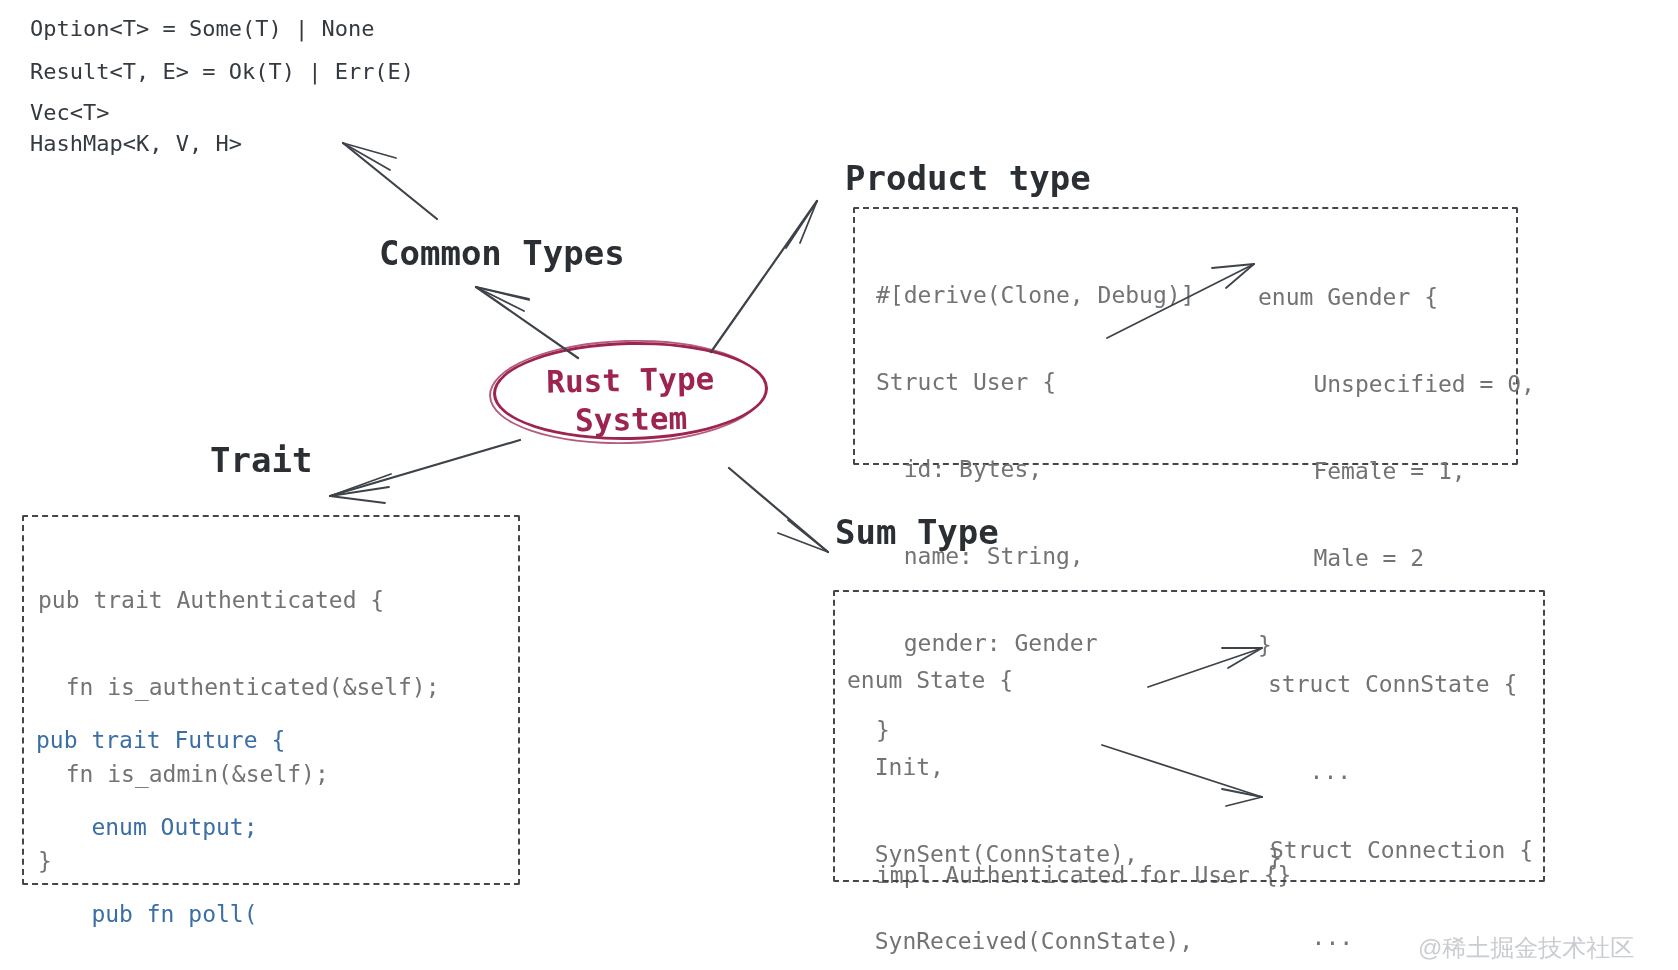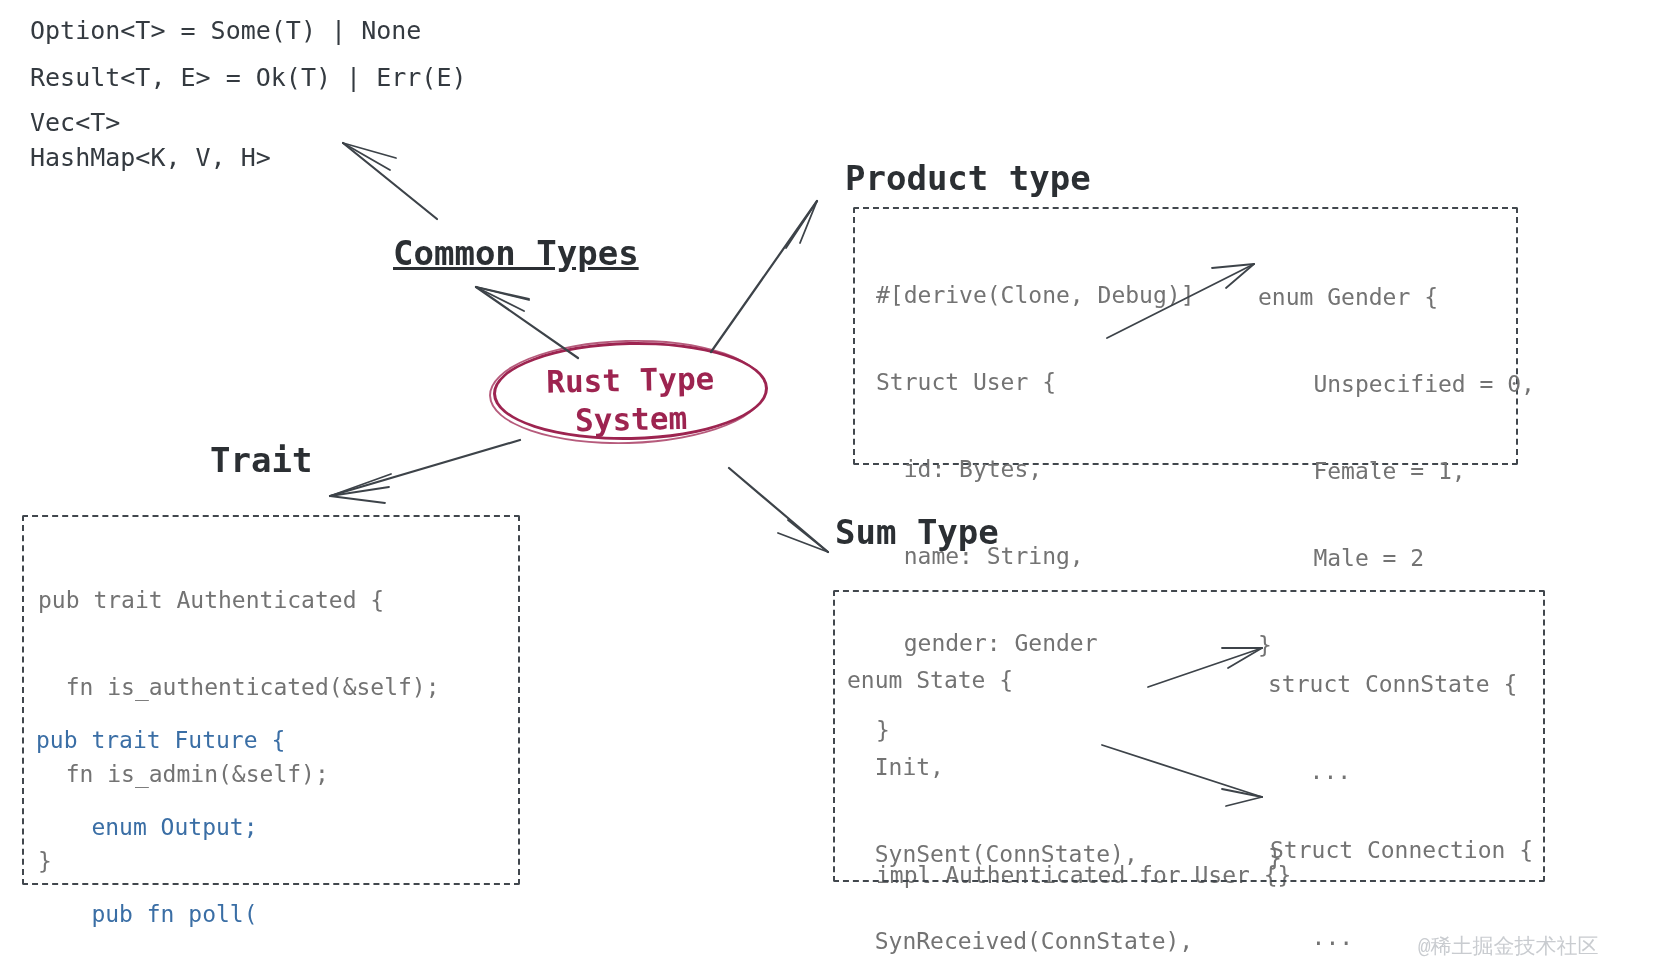--- a/index.html
+++ b/index.html
@@ -33,21 +33,21 @@
     font-size: 34px;
     font-weight: 700;
     color: #2b2f33;
     white-space: pre;
     letter-spacing: 0px;
   }
 
   
   .common-line {
     font-family: "DejaVu Sans Mono", "Liberation Mono", monospace;
-    font-size: 25px;
+    font-size: 22px;
     color: #343a40;
     white-space: pre;
   }
 
   
   .dashbox {
     border: 2.5px dashed #41474d;
     border-radius: 2px;
     box-sizing: border-box;
     background: transparent;
@@ -72,22 +72,22 @@
     font-size: 31px;
     font-weight: 700;
     color: #9d2450;
     text-align: center;
     line-height: 39px;
     white-space: pre;
   }
 
   
   .watermark {
-    font-family: Liberation Mono, monospace;
-    font-size: 21px;
+    font-family: Liberation Sans, sans-serif;
+    font-size: 24px;
     color: #c9ccd0;
     white-space: pre;
   }
 
   svg.overlay {
     position: absolute;
     left: 0; top: 0;
     width: 1678px; height: 970px;
     pointer-events: none;
   }
@@ -97,21 +97,21 @@
 
 <div id="canvas">
 
   <div class="abs" style="left:30px; top:16px;">
     <div class="common-line" style="margin-bottom:18px;">Option&lt;T&gt; = Some(T) | None</div>
     <div class="common-line" style="margin-bottom:16px;">Result&lt;T, E&gt; = Ok(T) | Err(E)</div>
     <div class="common-line" style="margin-bottom:6px;">Vec&lt;T&gt;</div>
     <div class="common-line">HashMap&lt;K, V, H&gt;</div>
   </div>
 
-  <div class="abs label" style="left:393px; top:233px;text-decoration:underline;">Common Types</div>
+  <div class="abs label" style="left:379px; top:233px;">Common Types</div>
 
   <div class="abs label" style="left:845px; top:158px;">Product type</div>
 
   <div class="abs dashbox" style="left:853px; top:207px; width:665px; height:258px;"></div>
 
   <div class="abs code" style="left:876px; top:223px;">
     <div>#[derive(Clone, Debug)]</div>
     <div>Struct User {</div>
     <div>  id: Bytes,</div>
     <div>  name: String,</div>

